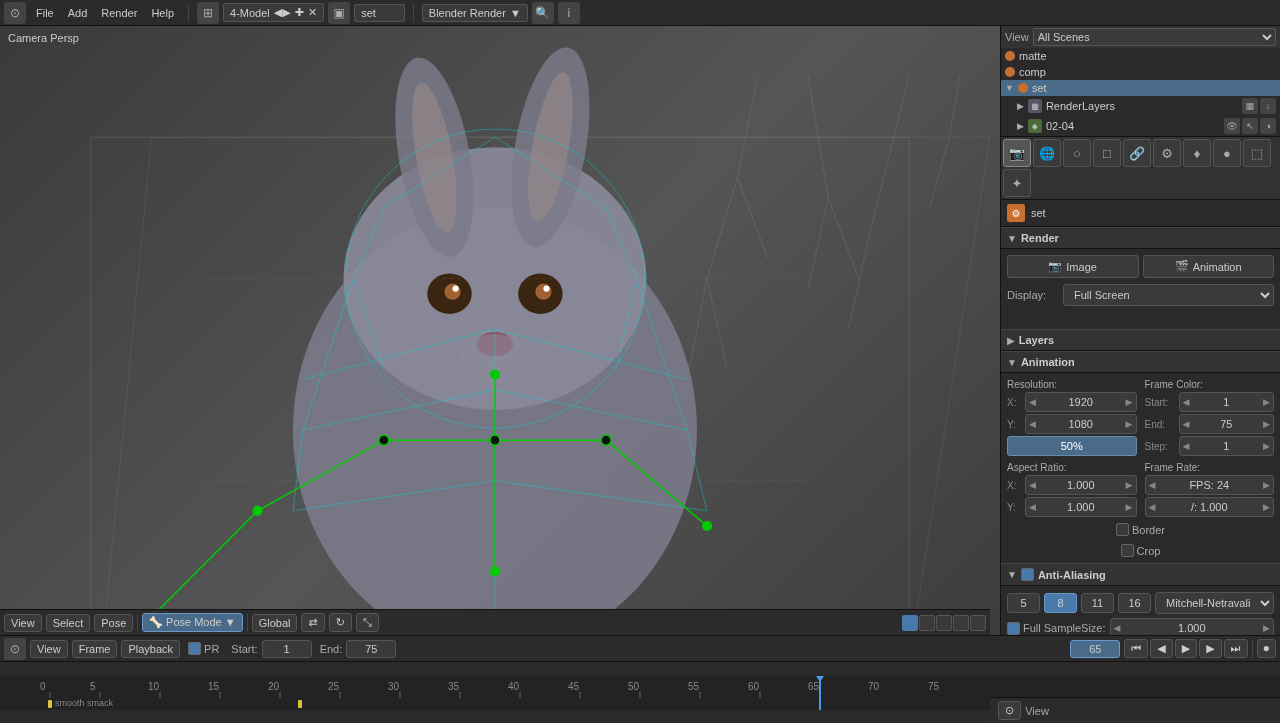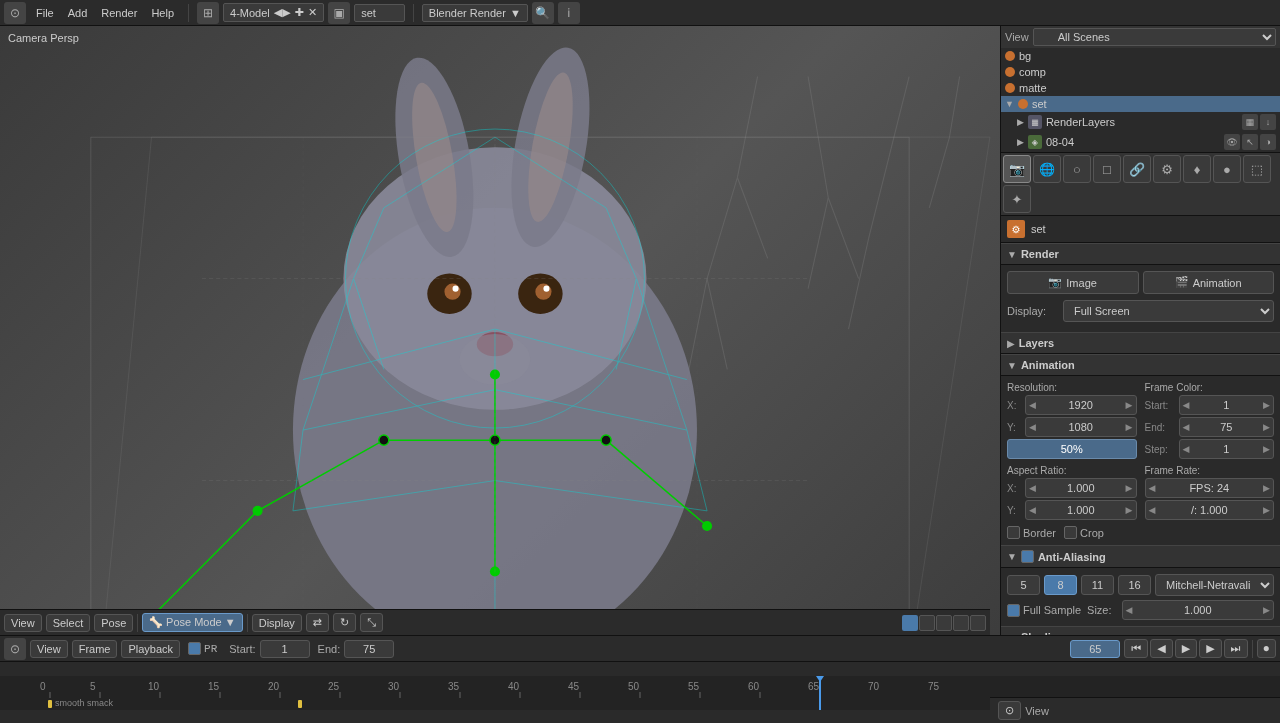--- a/index.html
+++ b/index.html
@@ -128,21 +128,21 @@
       align-items: center;
       padding: 2px 4px;
       background: #333;
       gap: 4px;
     }
     .scene-select {
       background: #3a3a3a;
       border: 1px solid #555;
       border-radius: 2px;
       color: #ccc;
-      padding: 1px 20px;
+      padding: 1px 0;
       font-size: 11px;
       flex: 1;
     }
     .outliner-item {
       display: flex;
       align-items: center;
       padding: 2px 4px;
       gap: 4px;
       cursor: pointer;
     }
@@ -229,21 +229,21 @@
       background: #3a3a3a;
       border: 1px solid #555;
       border-radius: 3px;
       color: #ccc;
       padding: 4px 6px;
       cursor: pointer;
       display: flex; align-items: center; justify-content: center; gap: 4px;
       font-size: 11px;
     }
     .display-row {
-      display: flex; align-items: center; gap: 6px; margin-bottom: 4px;
+      display: flex; align-items: center; gap: 6px; margin-bottom: 17px;
     }
     .display-label { color: #aaa; min-width: 50px; }
     .display-select {
       flex: 1;
       background: #3a3a3a;
       border: 1px solid #555;
       border-radius: 3px;
       color: #ccc;
       padding: 3px 6px;
       font-size: 11px;
@@ -273,21 +273,21 @@
     .dim-percent {
       background: #4a6a8a;
       border: 1px solid #6a8aaa;
       border-radius: 3px;
       color: #fff;
       padding: 3px 8px;
       font-size: 11px;
       text-align: center;
     }
     .border-row {
-      display: flex; align-items: center; gap: 8px; margin-top: 4px;
+      display: flex; align-items: center; gap: 8px; margin-top: 4px; flex-direction: column;
     }
     .checkbox-label {
       display: flex; align-items: center; gap: 3px; color: #aaa; font-size: 11px;
     }
     .checkbox {
       width: 13px; height: 13px;
       background: #3a3a3a;
       border: 1px solid #666;
       border-radius: 2px;
     }
@@ -315,21 +315,21 @@
     .aa-engine-select {
       flex: 2;
       background: #3a3a3a;
       border: 1px solid #555;
       border-radius: 3px;
       color: #ccc;
       padding: 3px 6px;
       font-size: 11px;
     }
     .full-sample-row {
-      display: flex; align-items: center; gap: 6px;
+      display: flex; align-items: center; gap: 0;
     }
 
     
     .shading-section { padding: 6px; }
     .shading-row {
       display: flex; gap: 8px; margin-bottom: 4px;
     }
     .shading-col { flex: 1; }
     .shading-item {
       display: flex; align-items: center; gap: 3px; margin-bottom: 2px;
@@ -563,48 +563,44 @@
     <div class="outliner-section">
       <div class="outliner-header">
         <span style="color:#aaa;">View</span>
         <select class="scene-select">
           <option>All Scenes</option>
         </select>
       </div>
 
       <div class="outliner-item">
         <div class="outliner-dot orange"></div>
-        <span>bg</span>
+        <span>matte</span>
       </div>
       <div class="outliner-item">
         <div class="outliner-dot orange"></div>
         <span>comp</span>
-      </div>
-      <div class="outliner-item">
-        <div class="outliner-dot orange"></div>
-        <span>matte</span>
       </div>
       <div class="outliner-item selected">
         <span class="arrow-icon" style="color:#aaa;font-size:9px;">▼</span>
         <div class="outliner-dot orange"></div>
         <span>set</span>
       </div>
       <div class="outliner-item outliner-indent">
         <span style="color:#aaa;font-size:9px;">▶</span>
         <div style="width:14px;height:14px;background:#556;border-radius:2px;display:inline-flex;align-items:center;justify-content:center;font-size:8px;">▦</div>
         <span>RenderLayers</span>
         <div class="outliner-icons">
           <div class="outliner-icon-btn">▦</div>
           <div class="outliner-icon-btn">↓</div>
         </div>
       </div>
       <div class="outliner-item outliner-indent">
         <span style="color:#aaa;font-size:9px;">▶</span>
         <div style="width:14px;height:14px;background:#4a6a3a;border-radius:2px;display:inline-flex;align-items:center;justify-content:center;font-size:8px;">◈</div>
-        <span>08-04</span>
+        <span>02-04</span>
         <div class="outliner-icons">
           <div class="outliner-icon-btn">👁</div>
           <div class="outliner-icon-btn">↖</div>
           <div class="outliner-icon-btn">◑</div>
         </div>
       </div>
     </div>
 
     <div class="prop-icon-bar">
       <div class="prop-icon-btn active">📷</div>
@@ -843,21 +839,21 @@
   <div class="vp-btn">View</div>
   <div class="vp-btn">Select</div>
   <div class="vp-btn">Pose</div>
   <div style="width:1px;background:#444;height:18px;"></div>
   <div class="vp-btn blue">
     <span>🦴</span>
     <span>Pose Mode</span>
     <span>▼</span>
   </div>
   <div style="width:1px;background:#444;height:18px;"></div>
-  <div class="vp-btn">Display</div>
+  <div class="vp-btn">Global</div>
 
   <div class="vp-btn">⇄</div>
   <div class="vp-btn">↻</div>
   <div class="vp-btn">⤡</div>
   <div style="flex:1;"></div>
 
   <div style="display:flex;gap:1px;">
     <div style="width:16px;height:16px;background:#4a7aaa;border-radius:2px;"></div>
     <div style="width:16px;height:16px;background:#3a3a3a;border:1px solid #555;border-radius:2px;"></div>
     <div style="width:16px;height:16px;background:#3a3a3a;border:1px solid #555;border-radius:2px;"></div>
@@ -865,21 +861,21 @@
     <div style="width:16px;height:16px;background:#3a3a3a;border:1px solid #555;border-radius:2px;"></div>
   </div>
 </div>
 
 <div class="timeline-area" style="position:absolute;bottom:0;left:0;right:0;height:88px;">
   <div class="timeline-bar">
     <div class="top-bar-icon">⊙</div>
     <div class="vp-btn">View</div>
     <div class="vp-btn">Frame</div>
     <div class="vp-btn">Playback</div>
-    <label class="checkbox-label" style="margin-left:4px;font-family:Liberation Mono, monospace;">
+    <label class="checkbox-label" style="margin-left:4px;">
       <div class="checkbox checked"></div>
       <span>PR</span>
     </label>
     <span style="color:#aaa;margin-left:8px;">Start:</span>
     <div class="numeric-field">1</div>
     <span style="color:#aaa;margin-left:4px;">End:</span>
     <div class="numeric-field">75</div>
     <div style="flex:1;"></div>
     <div class="numeric-field" style="background:#4a6a8a;border-color:#6a9aca;">65</div>
 

